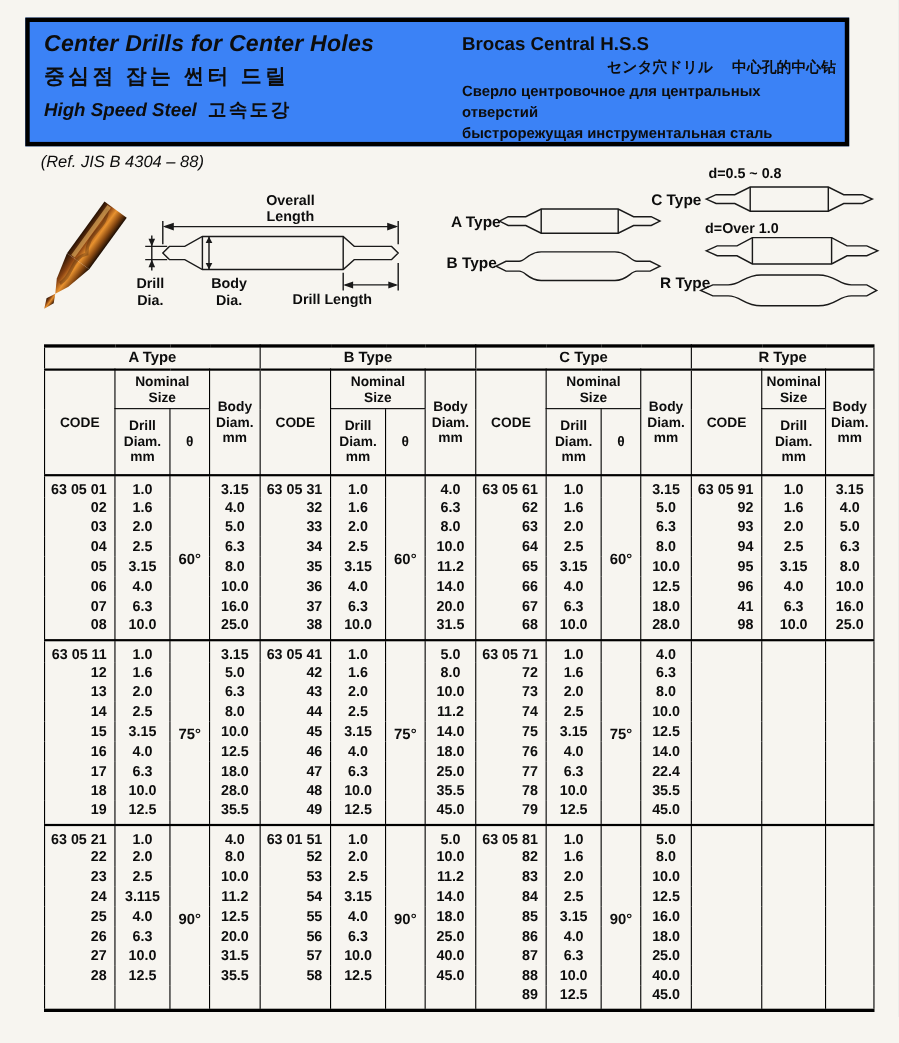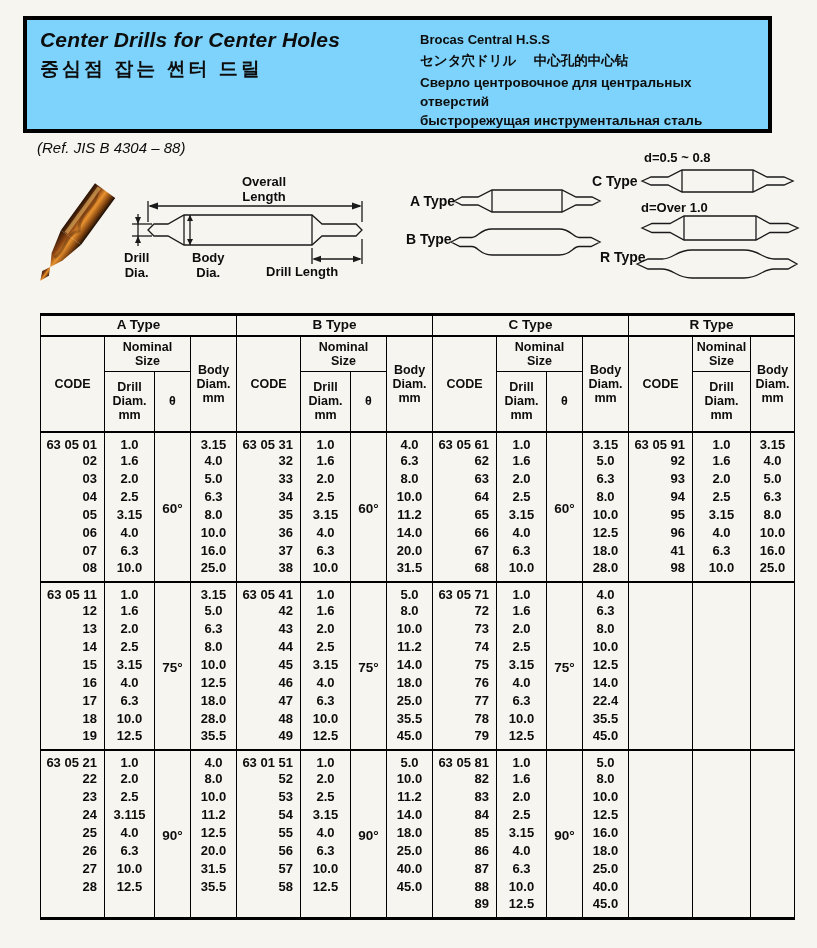--- a/index.html
+++ b/index.html
@@ -14,31 +14,31 @@
     overflow: hidden;
   }
 
   
   .header-box {
     position: absolute; left: 23px; top: 16px;
     width: 749px; height: 117px;
     border: 4px solid #000;
     display: flex;
     padding: 8px 8px 6px 13px;
-    background: #7dd3fc;
+    background: #3b82f6;
   }
   .hb-left { width: 380px; }
   .hb-title { font-size: 21px; font-weight: 700; font-style: italic; letter-spacing: .2px; }
   .hb-ko { font-size: 19px; font-weight: 700; margin-top: 4px; letter-spacing: 3px; }
   .hb-sub { font-size: 17px; font-weight: 700; margin-top: 6px; }
   .hb-sub .en { font-style: italic; }
   .hb-sub .ko2 { margin-left: 10px; letter-spacing: 2px; }
   .hb-right { flex: 1; padding-top: 2px; font-size: 13.5px; line-height: 19px; }
-  .hb-right .l1 { font-size: 13px; font-weight: 700; margin-bottom: 2px; }
-  .hb-right .l2 { margin-bottom: 3px; font-weight: 600; }
+  .hb-right .l1 { font-size: 17px; font-weight: 700; margin-bottom: 2px; }
+  .hb-right .l2 { margin-bottom: 3px; font-weight: 600; text-align: right; }
   .hb-right .l3, .hb-right .l4 { font-weight: 600; }
 
   .ref-note {
     position: absolute; left: 37px; top: 139px;
     font-size: 15px; font-weight: 400; font-style: italic;
   }
 
   
   .diagram { position: absolute; left: 0; top: 150px; width: 817px; height: 163px; }
   .dlabel { position: absolute; font-size: 13px; font-weight: 600; white-space: pre-line; line-height: 15px; }
@@ -87,20 +87,23 @@
 </style>
 </head>
 <body>
 
 <div class="page">
 
   <div class="header-box">
     <div class="hb-left">
       <div class="hb-title">Center Drills for Center Holes</div>
       <div class="hb-ko">중심점 잡는 썬터 드릴</div>
+      <div class="hb-sub">
+        <span class="en">High Speed Steel</span><span class="ko2">고속도강</span>
+      </div>
     </div>
     <div class="hb-right">
       <div class="l1">Brocas Central H.S.S</div>
       <div class="l2">センタ穴ドリル　 中心孔的中心钻</div>
       <div class="l3">Сверло центровочное для  центральных отверстий</div>
       <div class="l4">быстрорежущая  инструментальная сталь</div>
     </div>
   </div>
 
   <div class="ref-note">(Ref. JIS B 4304 – 88)</div>

